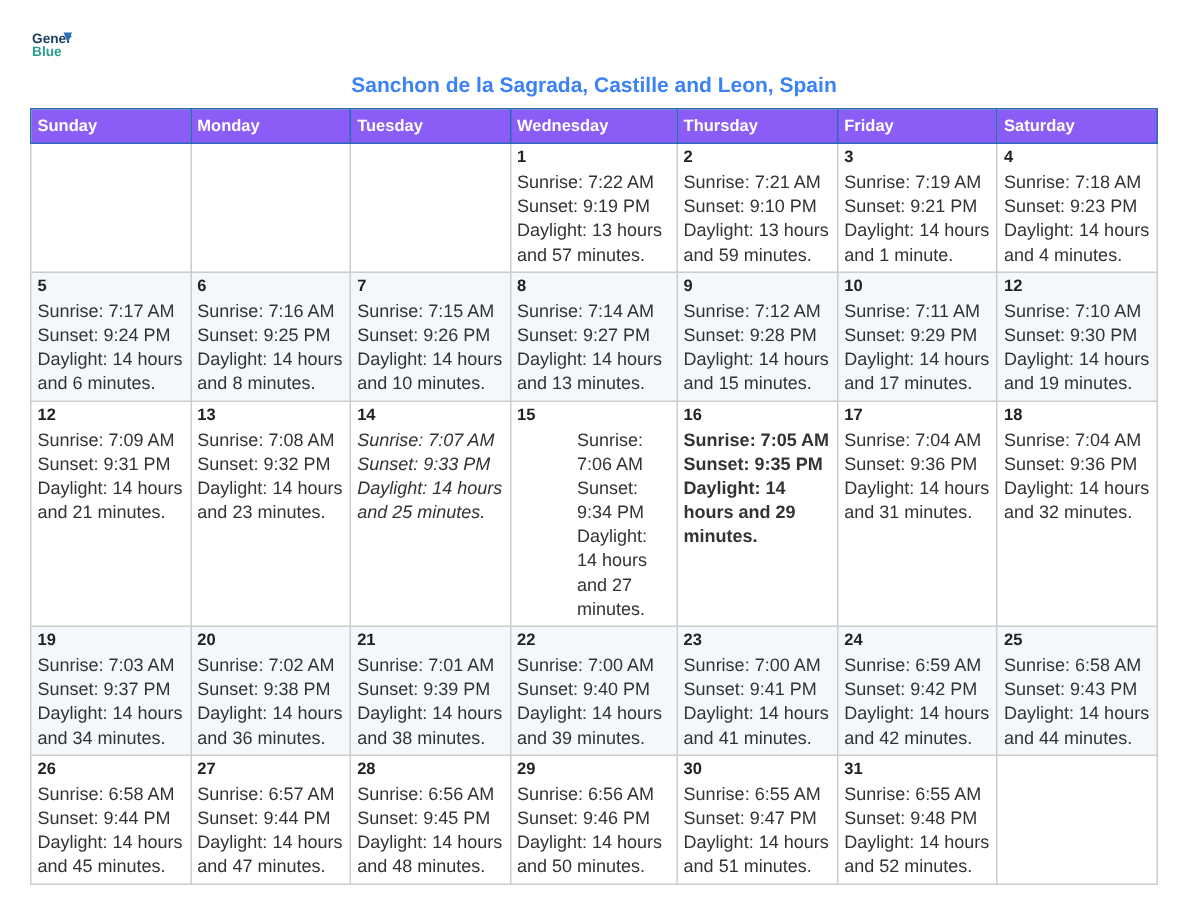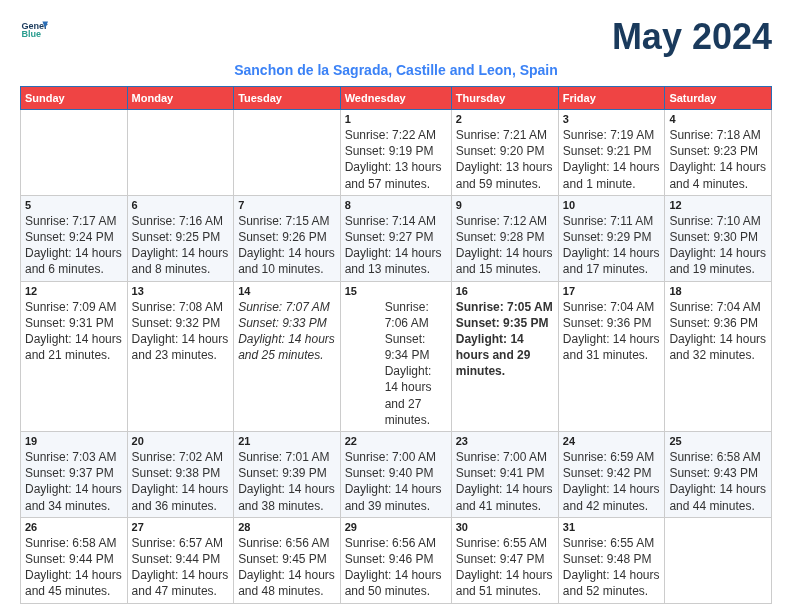--- a/index.html
+++ b/index.html
@@ -67,34 +67,33 @@
       margin-bottom: 2px;
     }
     .day-info {
       color: #333;
       font-size: 12px;
       line-height: 1.35;
     }
     .empty { background: #f9f9f9; }
     tr:nth-child(even) td { background: #f4f7fb; }
     tr:nth-child(odd) td { background: #fff; }
-    .calendar thead tr th { background: #ef4444; }
+    .calendar thead tr th { background: #8b5cf6; }
   </style>
 </head>
 <body>
 
 <div class="header">
   <div class="logo">
     <svg class="logo-icon" viewBox="0 0 40 40">
       <text x="2" y="18" font-size="13" font-weight="bold" fill="#1a3a5c">General</text>
       <text x="2" y="30" font-size="13" font-weight="bold" fill="#2a9d8f">Blue</text>
       <polygon points="32,8 40,8 36,18" fill="#2a6db5"></polygon>
     </svg>
   </div>
-  <div class="month-title">May 2024</div>
 </div>
 
 <div class="subtitle">Sanchon de la Sagrada, Castille and Leon, Spain</div>
 
 <table class="calendar">
   <thead>
     <tr id="header-row">
         <th>Sunday</th>
         <th>Monday</th>
         <th>Tuesday</th>
@@ -111,21 +110,21 @@
         <td class="empty"></td>
         <td>
           <span class="day-num">1</span>
           <div class="day-info" style="white-space: pre-line;">Sunrise: 7:22 AM
 Sunset: 9:19 PM
 Daylight: 13 hours and 57 minutes.</div>
         </td>
         <td>
           <span class="day-num">2</span>
           <div class="day-info" style="white-space: pre-line;">Sunrise: 7:21 AM
-Sunset: 9:20 PM
+Sunset: 9:10 PM
 Daylight: 13 hours and 59 minutes.</div>
         </td>
         <td>
           <span class="day-num">3</span>
           <div class="day-info" style="white-space: pre-line;">Sunrise: 7:19 AM
 Sunset: 9:21 PM
 Daylight: 14 hours and 1 minute.</div>
         </td>
         <td>
           <span class="day-num">4</span>

